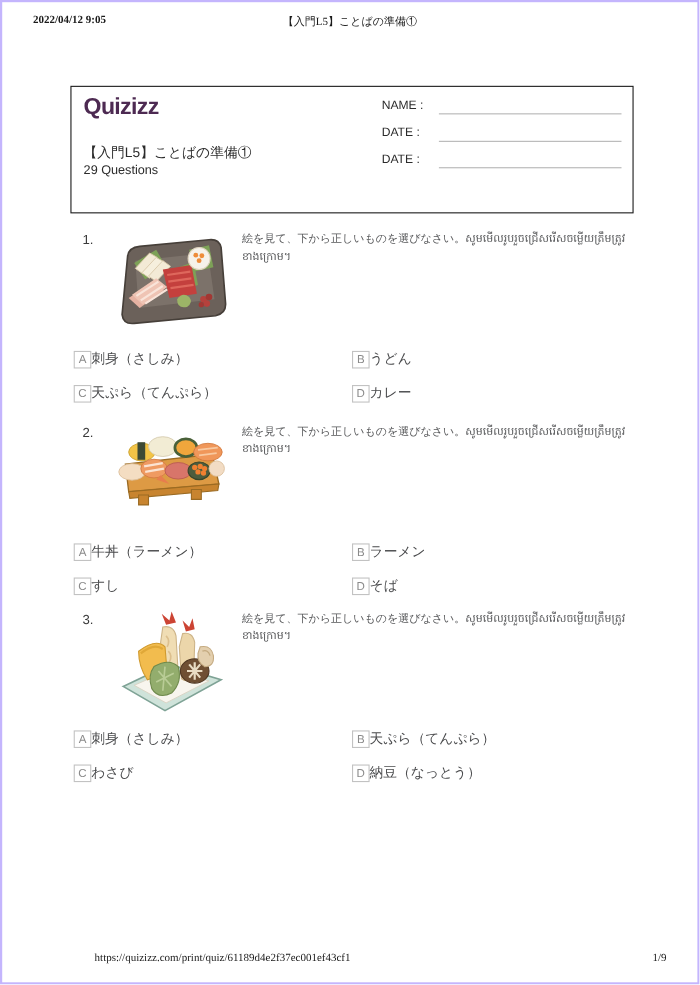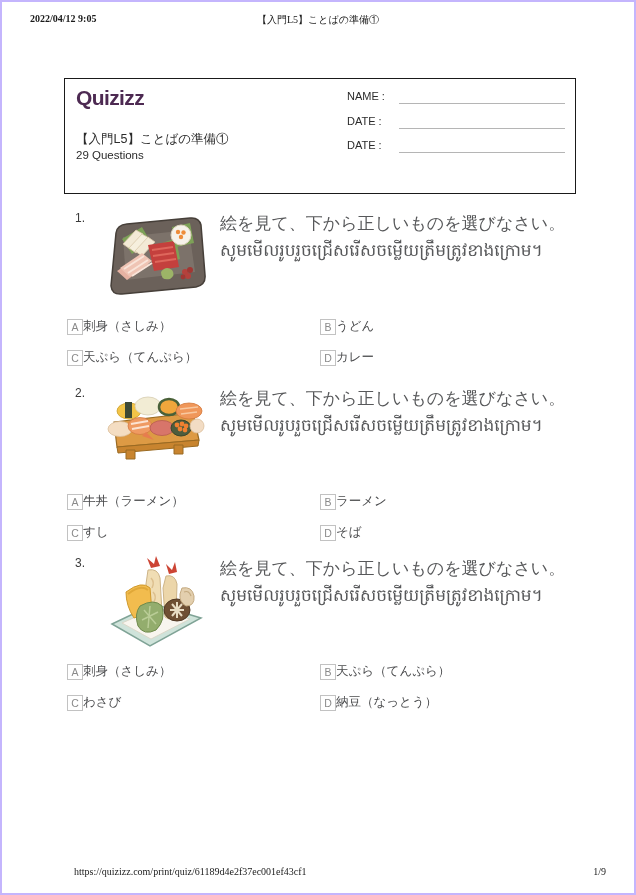--- a/index.html
+++ b/index.html
@@ -11,21 +11,21 @@
   }
   
   .print-header, .print-footer {
     position:absolute; left:28px; right:28px;
     font-family:"Liberation Serif", serif; font-size:10px; color:#1a1a1a;
   }
   .print-header { top:11px; }
   .print-header .ph-date { position:absolute; left:0; top:0; font-weight:bold; }
   .print-header .ph-title { position:absolute; left:0; right:0; text-align:center; top:0; }
   .print-footer { bottom:16px; }
-  .print-footer .pf-url { position:absolute; left:0; bottom:0;padding-left:44px; }
+  .print-footer .pf-url { position:absolute; left:12px; bottom:0;padding-left:44px; }
   .print-footer .pf-page { position:absolute; right:0; bottom:0; }
 
   
   .quiz-box {
     position:absolute; left:62px; top:76px; width:512px; height:116px;
     border:1.5px solid #1a1a1a; background:#fff;
   }
   .logo {
     position:absolute; left:11px; top:7px;
     font-size:21px; font-weight:bold; color:#4d2a52; letter-spacing:-0.6px;
@@ -37,21 +37,21 @@
   .field-label { width:52px; font-size:11px; color:#2b2b2b; flex:0 0 auto; }
   .field-line { flex:1; border-bottom:1px solid #b5b5b5; height:14px; }
 
   
   .question { position:absolute; left:65px; width:505px; }
   .q1 { top:207px; } .q2 { top:382px; } .q3 { top:552px; }
   .q-row { display:flex; align-items:flex-start; }
   .q-num { width:35px; padding-left:8px; font-size:12px; color:#3a3a3a; flex:0 0 auto; padding-top:2px; }
   .q-img { width:107px; flex:0 0 auto; margin-right:11px; }
   .q-img svg { display:block; }
-  .q-text { flex:1; font-size:17px; line-height:1.6; color:#57585a; padding-top:1px; }
+  .q-text { flex:1; font-size:10px; line-height:1.6; color:#57585a; padding-top:1px; }
   .options { position:absolute; left:0; top:109px; width:505px; }
   .opt-grid { display:grid; grid-template-columns:253px 1fr; row-gap:14px; }
   .option { display:flex; align-items:center; }
   .opt-letter {
     width:16px; height:16px; border:1px solid #c2c2c2; color:#8a8a8a;
     font-size:10.5px; display:flex; align-items:center; justify-content:center;
     flex:0 0 auto; background:#fff;
   }
   .opt-text { font-size:12.5px; color:#4a4b4d; }
 </style>

